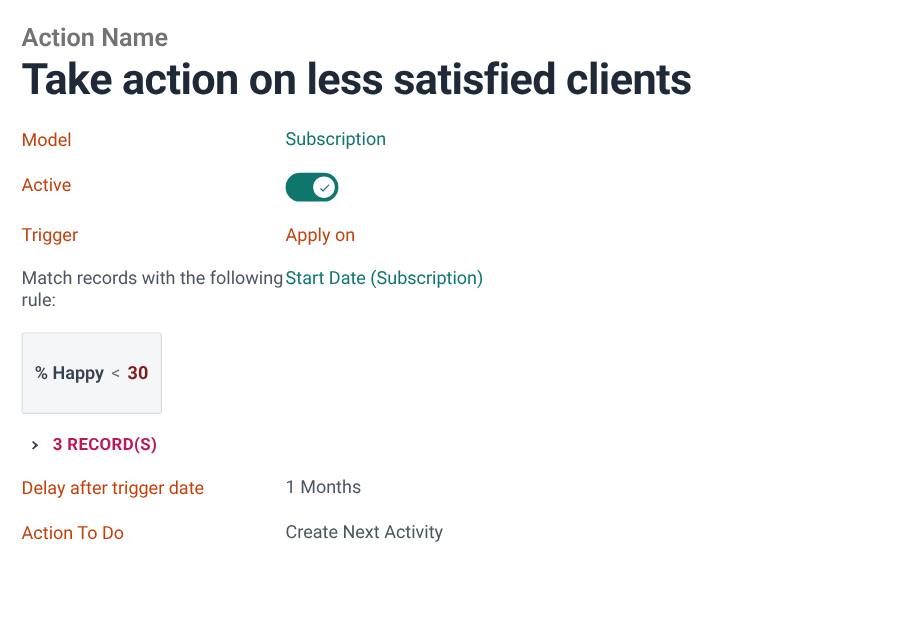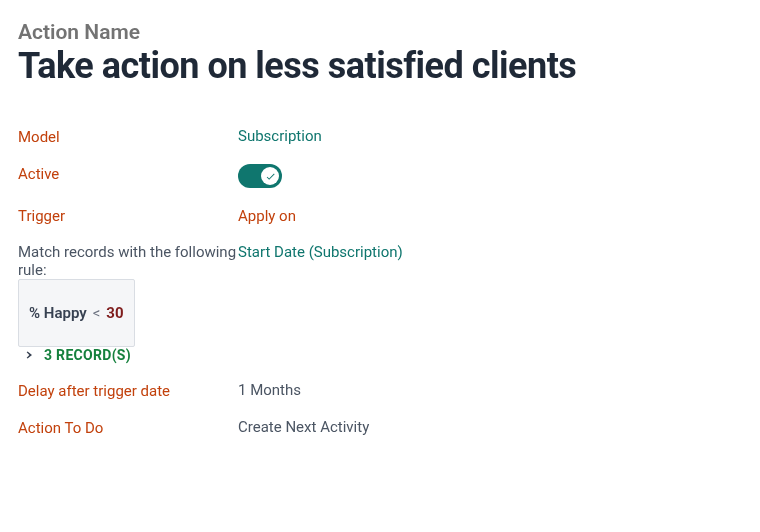--- a/index.html
+++ b/index.html
@@ -16,21 +16,21 @@
     font-weight: 600;
     color: #737373;
     margin-bottom: 2px;
   }
   .title {
     font-size: 36px;
     font-weight: 700;
     color: #1f2937;
     letter-spacing: -0.5px;
     line-height: 1.15;
-    margin-bottom: 40px;
+    margin-bottom: 20px;
   }
   .form-grid {
     display: grid;
     grid-template-columns: 220px 1fr;
     row-gap: 18px;
     align-items: start;
   }
   .form-label {
     font-size: 15px;
     font-weight: 400;
@@ -62,40 +62,41 @@
     border-radius: 50%;
     background: #ffffff;
     display: flex;
     align-items: center;
     justify-content: center;
   }
   .toggle-knob svg { width: 11px; height: 11px; }
   .apply-stack {
     display: flex;
     flex-direction: column;
+    gap: 18px;
   }
   .rule-chip {
     display: inline-flex;
     align-items: center;
     gap: 6px;
     background: #f5f6f8;
     border: 1px solid #d9dde3;
     padding: 24px 10px;
     font-size: 15px;
     border-radius: 2px;
     width: fit-content;
   }
   .rule-field { font-weight: 600; color: #374151; }
   .rule-op { color: #6b7280; }
   .rule-val { font-weight: 700; color: #7f1d1d; }
   .records-row {
     display: flex;
     align-items: center;
     gap: 10px;
-    color: #15803d;
+    color: #be185d;
     font-weight: 700;
     font-size: 14px;
     letter-spacing: 0.3px;
   }
   .records-row svg { width: 16px; height: 16px; }
   .arrow-icon { fill: #374151; }
 </style>
 </head>
 <body>
 

